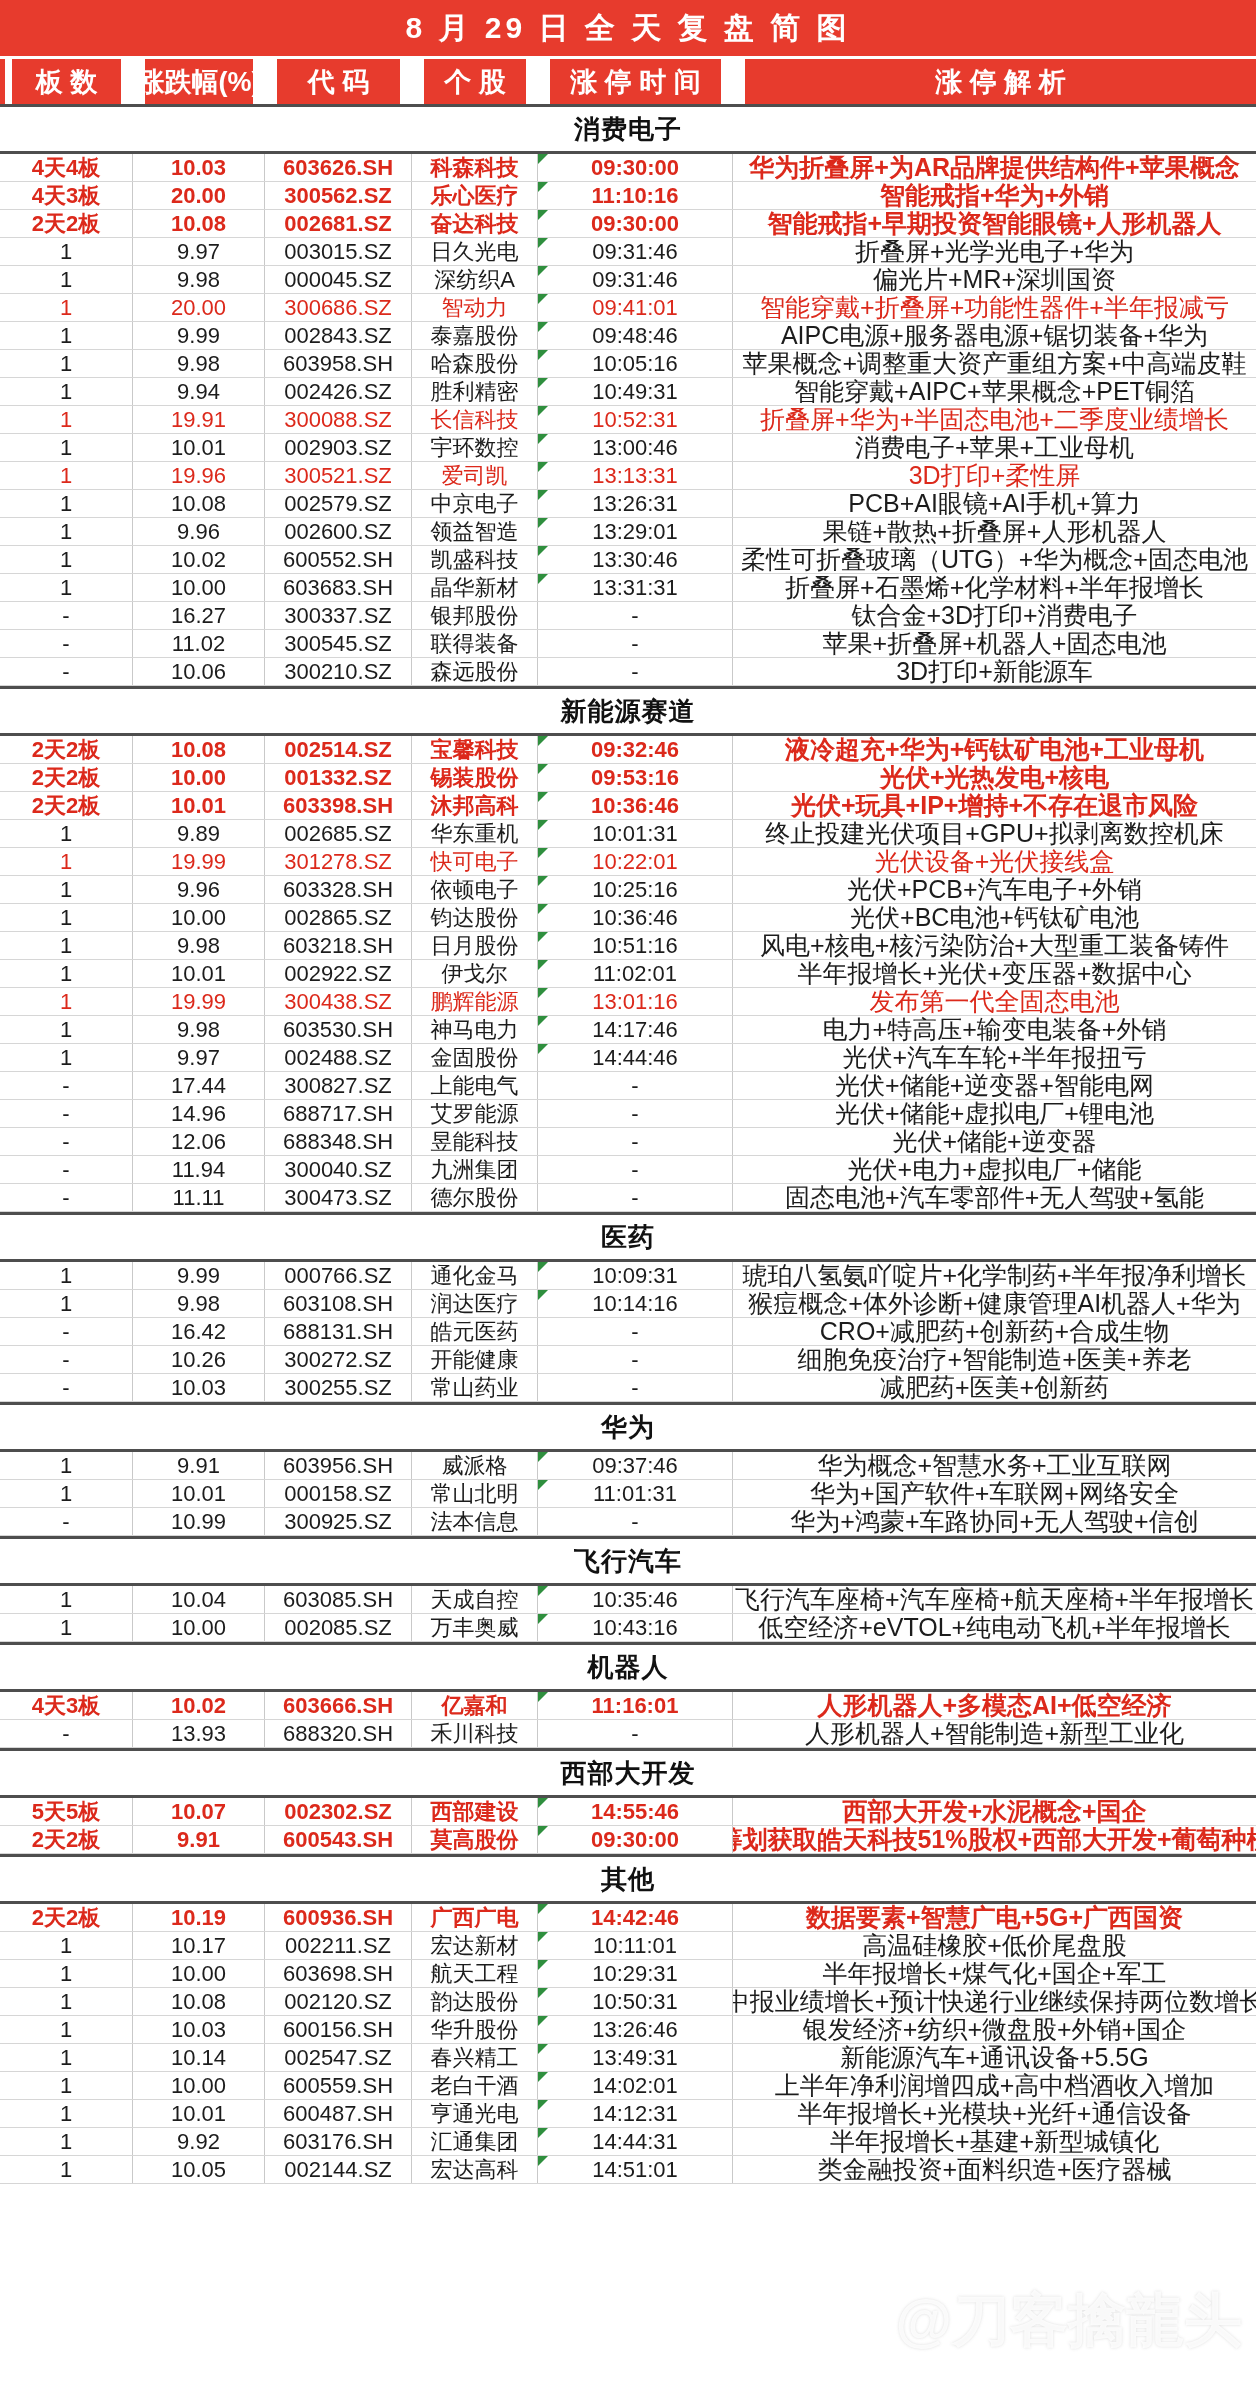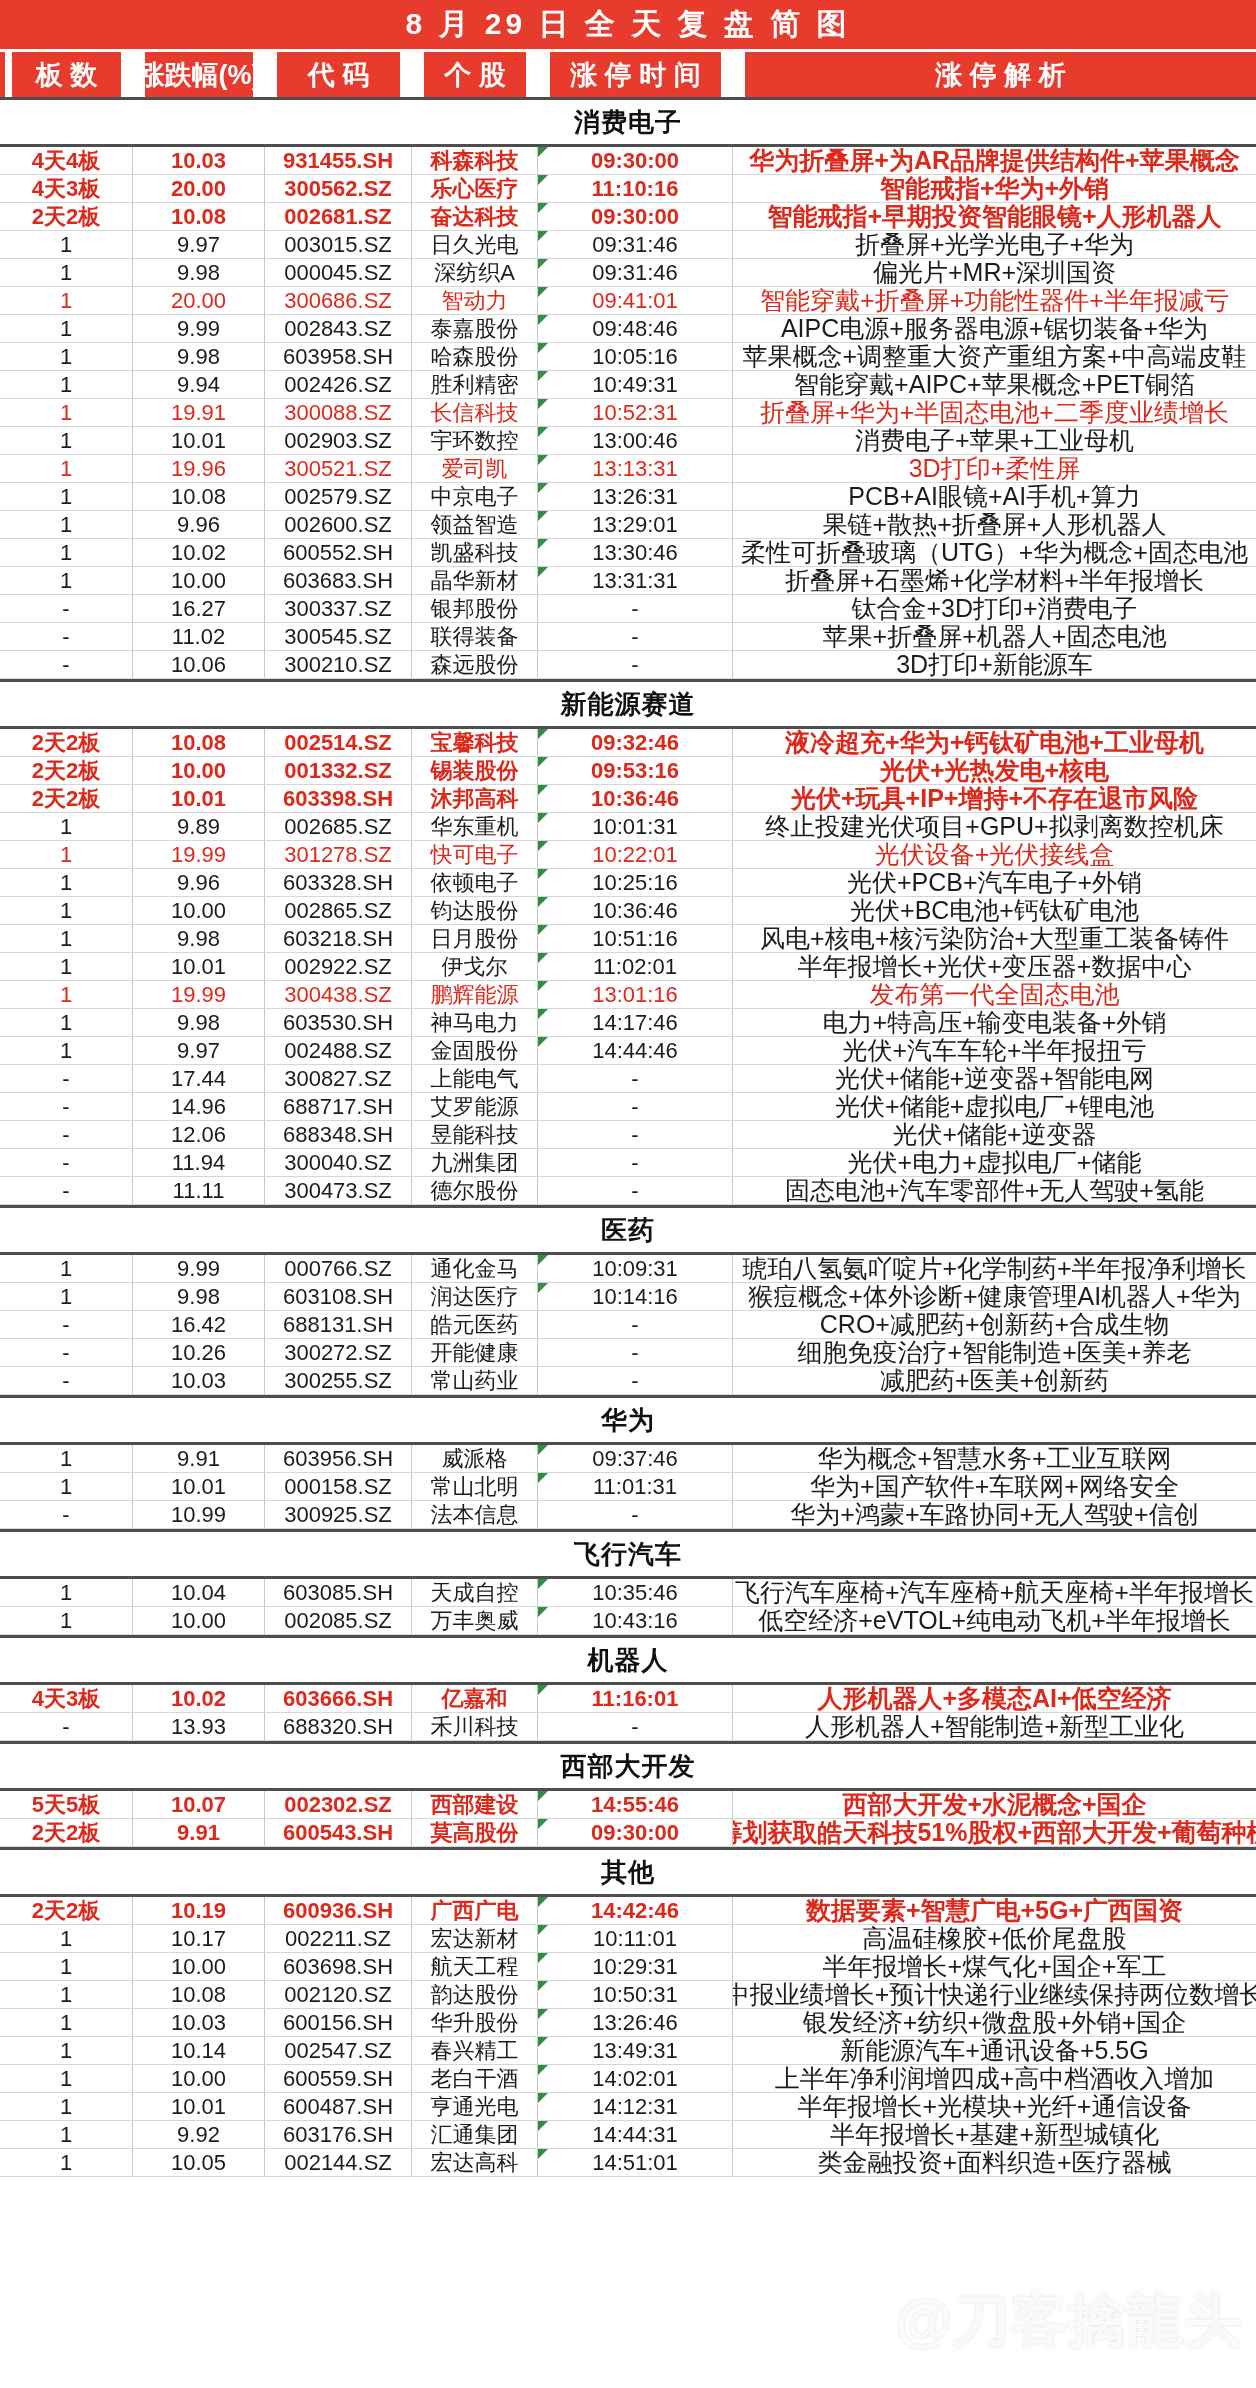--- a/index.html
+++ b/index.html
@@ -15,21 +15,21 @@
   html,body{width:1256px;}
   body{
     height:2388px;
     background:#ffffff;
     font-family:"Liberation Sans", sans-serif;
     position:relative;
     overflow:hidden;
   }
   
   .title-bar{
-    height:49px;
+    height:56px;
     background:var(--red);
     color:#fff;
     font-size:30px;
     font-weight:700;
     letter-spacing:4px;
     display:flex;
     align-items:center;
     justify-content:center;
   }
   
@@ -134,21 +134,21 @@
     <div class="hcell">个 股</div>
     <div class="hcell">涨 停 时 间</div>
     <div class="hcell">涨 停 解 析</div>
   </div>
 
 <div id="table-body">
     <div class="section-row">消费电子</div>
     <div class="row red-bold">
       <div class="cell">4天4板</div>
       <div class="cell">10.03</div>
-      <div class="cell">931455.SH</div>
+      <div class="cell">603626.SH</div>
       <div class="cell">科森科技</div>
       <div class="cell">09:30:00<span class="tri"></span></div>
       <div class="cell">华为折叠屏+为AR品牌提供结构件+苹果概念</div>
     </div>
     <div class="row red-bold">
       <div class="cell">4天3板</div>
       <div class="cell">20.00</div>
       <div class="cell">300562.SZ</div>
       <div class="cell">乐心医疗</div>
       <div class="cell">11:10:16<span class="tri"></span></div>

